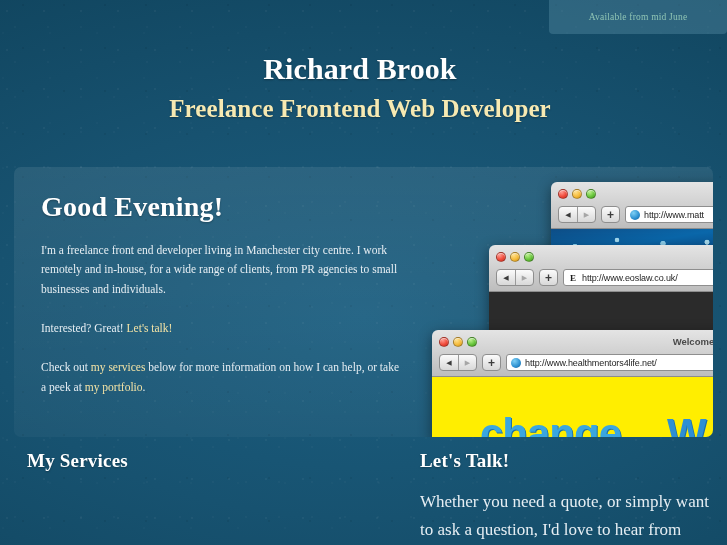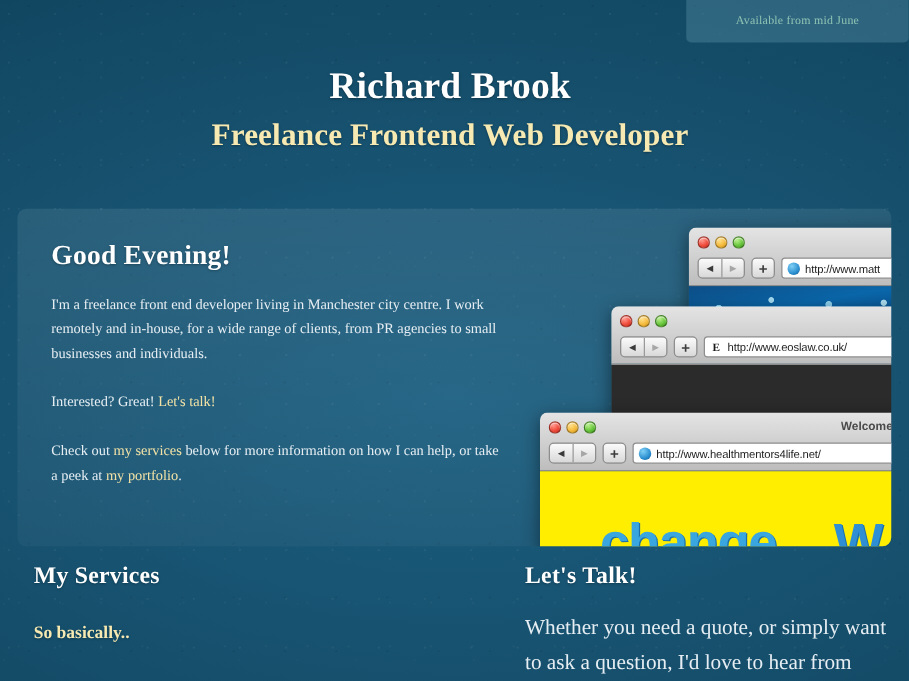--- a/index.html
+++ b/index.html
@@ -96,21 +96,21 @@
     overflow: hidden;
   }
 
   .hero-copy {
     position: absolute;
     top: 24px;
     left: 27px;
     width: 362px;
   }
   .hero-greeting {
-    font-size: 22px;
+    font-size: 28px;
     font-weight: bold;
     color: #ffffff;
     letter-spacing: .2px;
     text-shadow: 0 1px 2px rgba(0,0,0,.3);
   }
   .hero-copy p {
     margin-top: 18px;
     font-size: 11.5px;
     line-height: 1.68;
     color: #e6eef3;
@@ -424,21 +424,20 @@
       </div>
     </div>
   </div>
 
 </div>
 
 <div class="lower">
 
   <div class="col-services">
     <div class="section-heading">My Services</div>
-    <div class="services-sub">So basically..</div>
   </div>
 
   <div class="col-contact">
     <div class="section-heading">Let's Talk!</div>
     <div class="contact-intro">Whether you need a quote, or simply want to ask a question, I'd love to hear from you!</div>
     <div class="field-label">Name</div>
   </div>
 
 </div>
 

